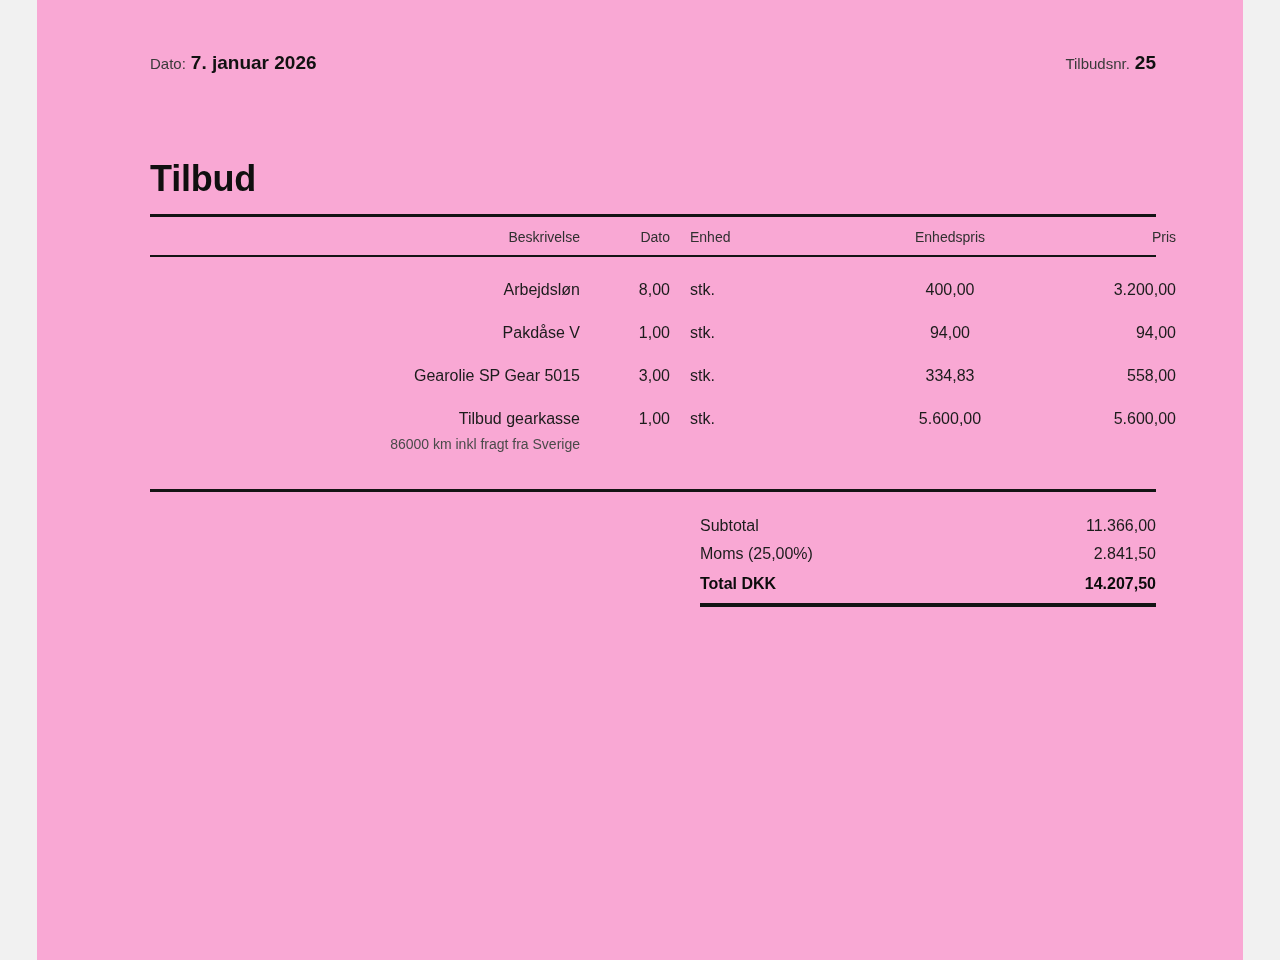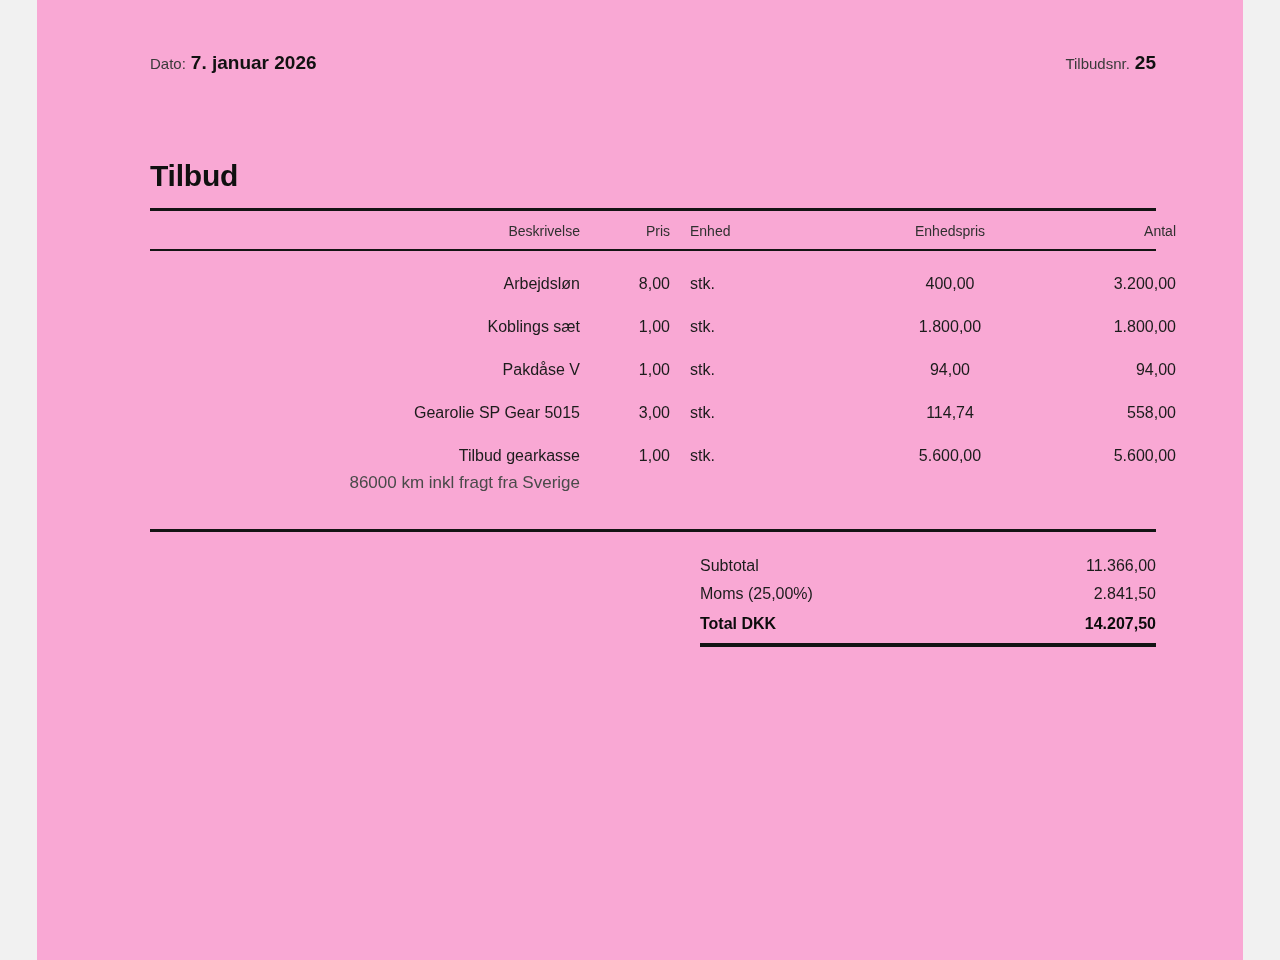--- a/index.html
+++ b/index.html
@@ -51,21 +51,21 @@
     color: #111111;
     margin-left: 5px;
   }
   .meta-left, .meta-right {
     white-space: nowrap;
   }
 
   
   .doc-title {
     margin-top: 86px;
-    font-size: 30px;
+    font-size: 36px;
     font-weight: bold;
     color: #101010;
     letter-spacing: -0.2px;
     line-height: 1.05;
   }
 
   
   .rule-thick {
     height: 3px;
     background: #141414;
@@ -104,21 +104,21 @@
   .col-desc  { width: 430px; text-align: right; }
   .col-antal { width: 90px;  text-align: right; }
   .col-enhed { width: 180px; text-align: left; padding-left: 20px !important; }
   .col-unit  { width: 160px; text-align: center; }
   .col-price { width: 146px; text-align: right; }
 
   .items tbody tr:first-child td { padding-top: 24px; }
 
   .item-note {
     display: block;
-    font-size: 17px;
+    font-size: 14px;
     color: #4a4a4a;
     margin-top: 8px;
     line-height: 1.2;
   }
 
   
   .totals-wrap {
     display: flex;
     justify-content: flex-end;
   }
@@ -162,58 +162,51 @@
     </div>
 
     <div class="doc-title">Tilbud</div>
 
     <div class="rule-thick"></div>
 
     <table class="items">
       <thead>
         <tr>
           <th class="col-desc">Beskrivelse</th>
-          <th class="col-antal">Pris</th>
+          <th class="col-antal">Dato</th>
           <th class="col-enhed">Enhed</th>
           <th class="col-unit">Enhedspris</th>
-          <th class="col-price">Antal</th>
+          <th class="col-price">Pris</th>
         </tr>
       </thead>
     </table>
 
     <div class="rule-thin"></div>
 
     <table class="items">
       <tbody id="items-body">
           <tr>
             <td class="col-desc"><span>Arbejdsløn</span></td>
             <td class="col-antal">8,00</td>
             <td class="col-enhed">stk.</td>
             <td class="col-unit">400,00</td>
             <td class="col-price">3.200,00</td>
           </tr>
           <tr>
-            <td class="col-desc"><span>Koblings sæt</span></td>
-            <td class="col-antal">1,00</td>
-            <td class="col-enhed">stk.</td>
-            <td class="col-unit">1.800,00</td>
-            <td class="col-price">1.800,00</td>
-          </tr>
-          <tr>
             <td class="col-desc"><span>Pakdåse V</span></td>
             <td class="col-antal">1,00</td>
             <td class="col-enhed">stk.</td>
             <td class="col-unit">94,00</td>
             <td class="col-price">94,00</td>
           </tr>
           <tr>
             <td class="col-desc"><span>Gearolie SP Gear 5015</span></td>
             <td class="col-antal">3,00</td>
             <td class="col-enhed">stk.</td>
-            <td class="col-unit">114,74</td>
+            <td class="col-unit">334,83</td>
             <td class="col-price">558,00</td>
           </tr>
           <tr>
             <td class="col-desc"><span>Tilbud gearkasse</span><span class="item-note">86000 km inkl fragt fra Sverige</span></td>
             <td class="col-antal">1,00</td>
             <td class="col-enhed">stk.</td>
             <td class="col-unit">5.600,00</td>
             <td class="col-price">5.600,00</td>
           </tr>
         </tbody>

